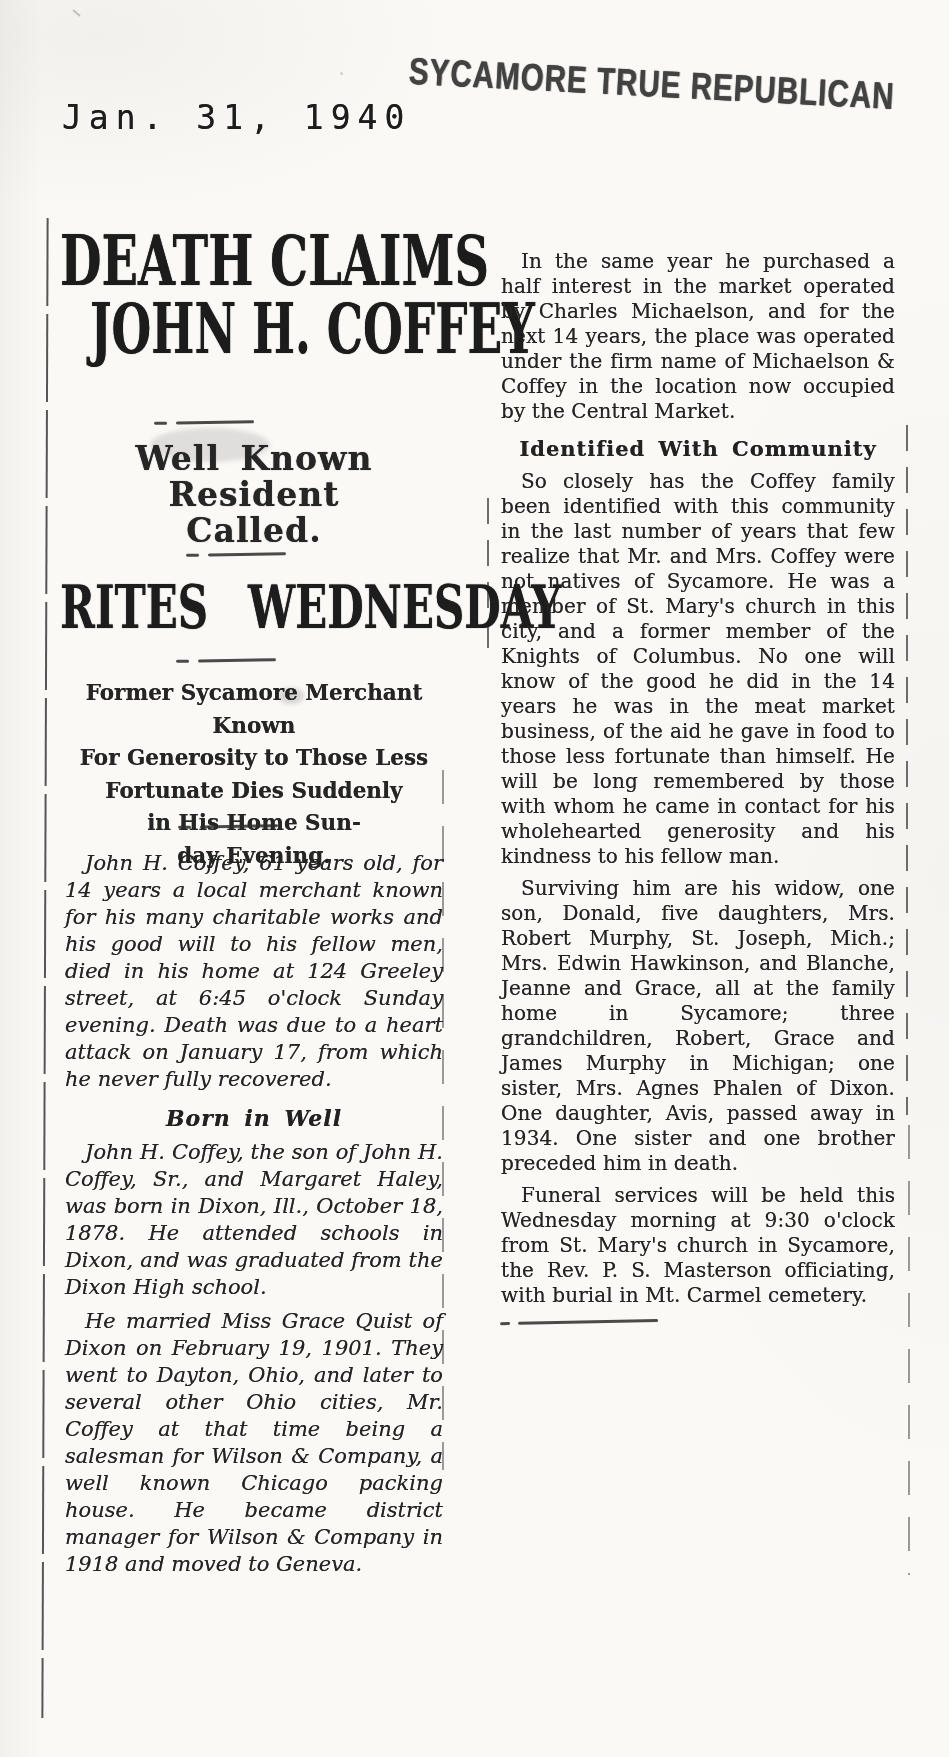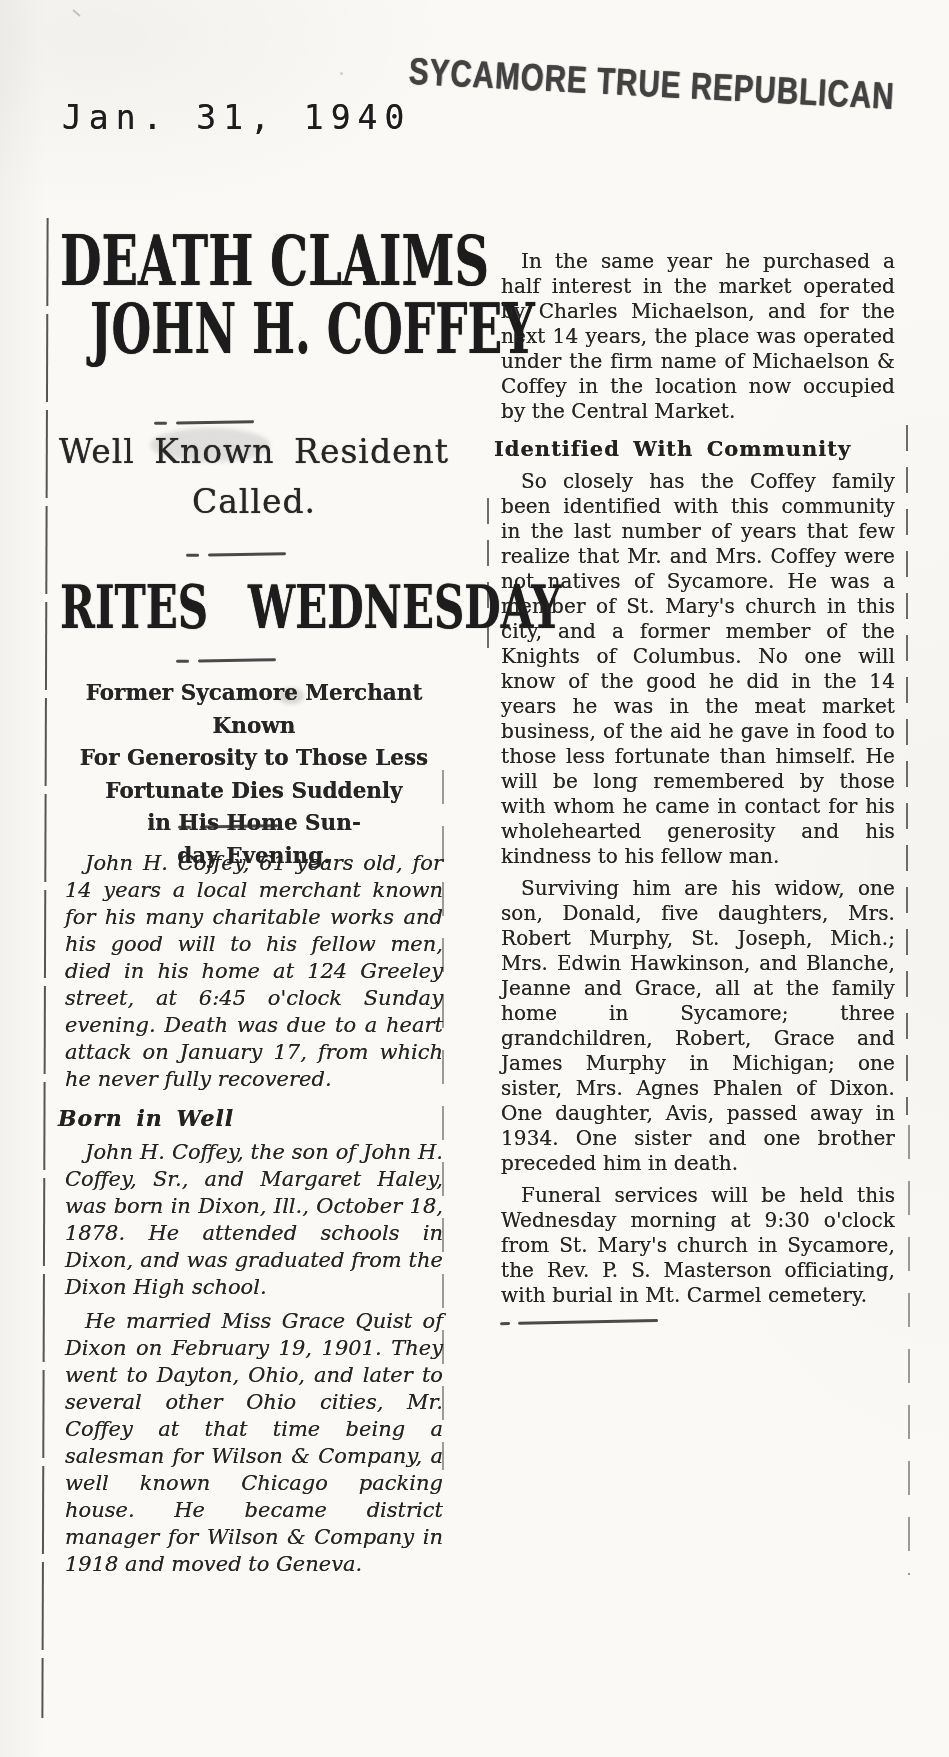--- a/index.html
+++ b/index.html
@@ -30,22 +30,22 @@
   }
   
   .col-left{position:absolute;left:58px;top:215px;width:392px;height:1530px;}
   .col-right{position:absolute;left:494px;top:242px;width:408px;}
   
   .hl{position:absolute;font-weight:bold;white-space:nowrap;color:#1c1c1c;
       text-shadow:0 0 .8px rgba(10,10,10,.85);transform-origin:left top;}
   .hl-1{top:4px;left:2px;font-size:57px;transform:scale(.84,1.22);}
   .hl-2{top:72px;left:32px;font-size:57px;transform:scale(.80,1.22);}
   .wellknown{
-    position:absolute;top:212px;left:0;width:100%;text-align:center;
-    font-weight:normal;font-size:33px;line-height:50px;letter-spacing:1px;word-spacing:8px;
+    position:absolute;top:226px;left:0;width:100%;text-align:center;
+    font-weight:bold;font-size:33px;line-height:36px;letter-spacing:1px;word-spacing:8px;
     white-space:pre-line;color:#262626;text-shadow:0 0 .9px rgba(20,20,20,.8);
   }
   .rites{
     position:absolute;top:358px;left:2px;font-size:50px;font-weight:bold;white-space:nowrap;
     word-spacing:30px;color:#1d1d1d;transform:scale(.84,1.18);transform-origin:left top;
     text-shadow:0 0 .9px rgba(10,10,10,.85);
   }
   .deck{
     position:absolute;top:462px;left:0;width:100%;text-align:center;
     font-weight:bold;font-size:21.5px;line-height:32.5px;white-space:pre-line;
@@ -53,21 +53,21 @@
   }
   
   .left-body{position:absolute;top:628px;left:0;width:392px;font-style:italic;}
   .body-text p{
     margin:7px;text-align:justify;text-indent:20px;
     text-shadow:0 0 .45px rgba(20,20,20,.65);
   }
   .left-body p{font-size:21px;line-height:27px;}
   .col-right p{font-size:20px;line-height:25px;letter-spacing:.1px;}
   .col-subhead{
-    text-align:left;font-weight:bold;margin:12px 0 8px;letter-spacing:1px;word-spacing:5px;
+    text-align:center;font-weight:bold;margin:12px 0 8px;letter-spacing:1px;word-spacing:5px;
     color:#222;text-shadow:0 0 .6px rgba(20,20,20,.75);
   }
   .left-body .col-subhead{font-size:22px;}
   .col-right .col-subhead{font-size:21px;}
   
   .dash{position:absolute;display:flex;align-items:center;gap:9px;transform:rotate(-1deg);}
   .dash i{display:block;height:3px;background:#2b2b2b;border-radius:2px;opacity:.85;}
   .dash .d-short{width:13px;}
   .dash .d-long{width:78px;}
   .end-dash{position:relative;display:flex;align-items:center;gap:8px;margin:10px 0 0 6px;transform:rotate(-1.2deg);}

